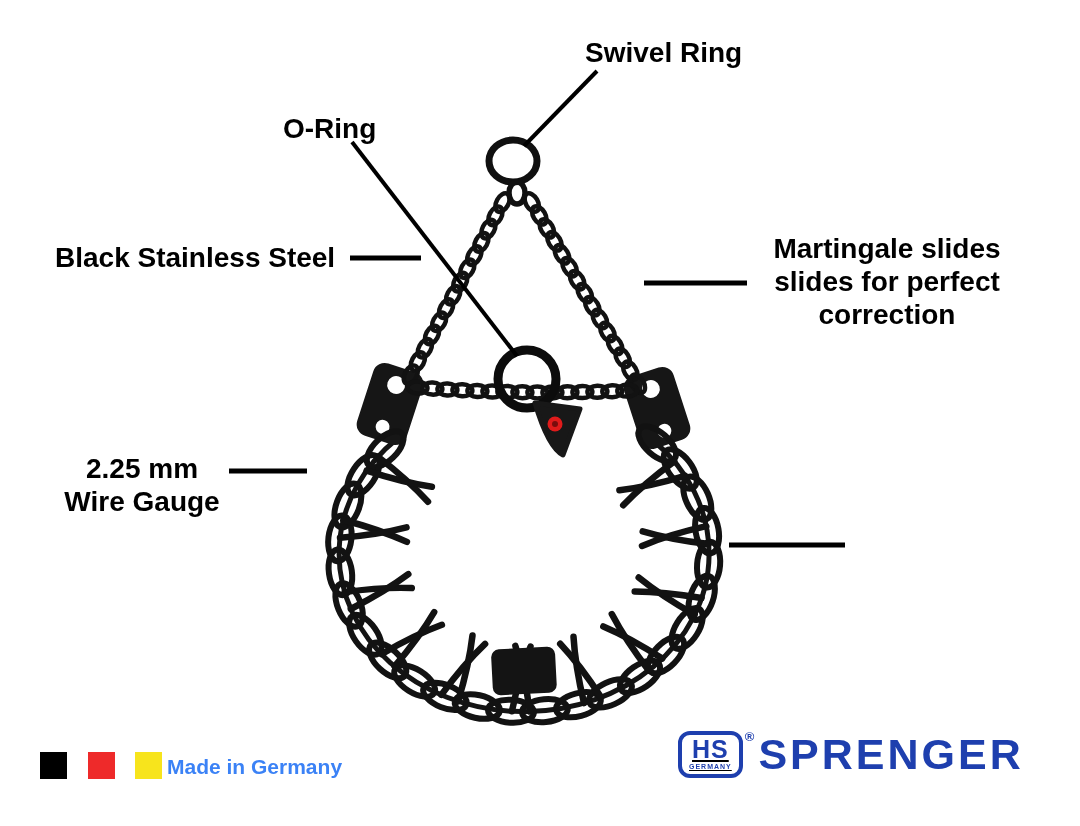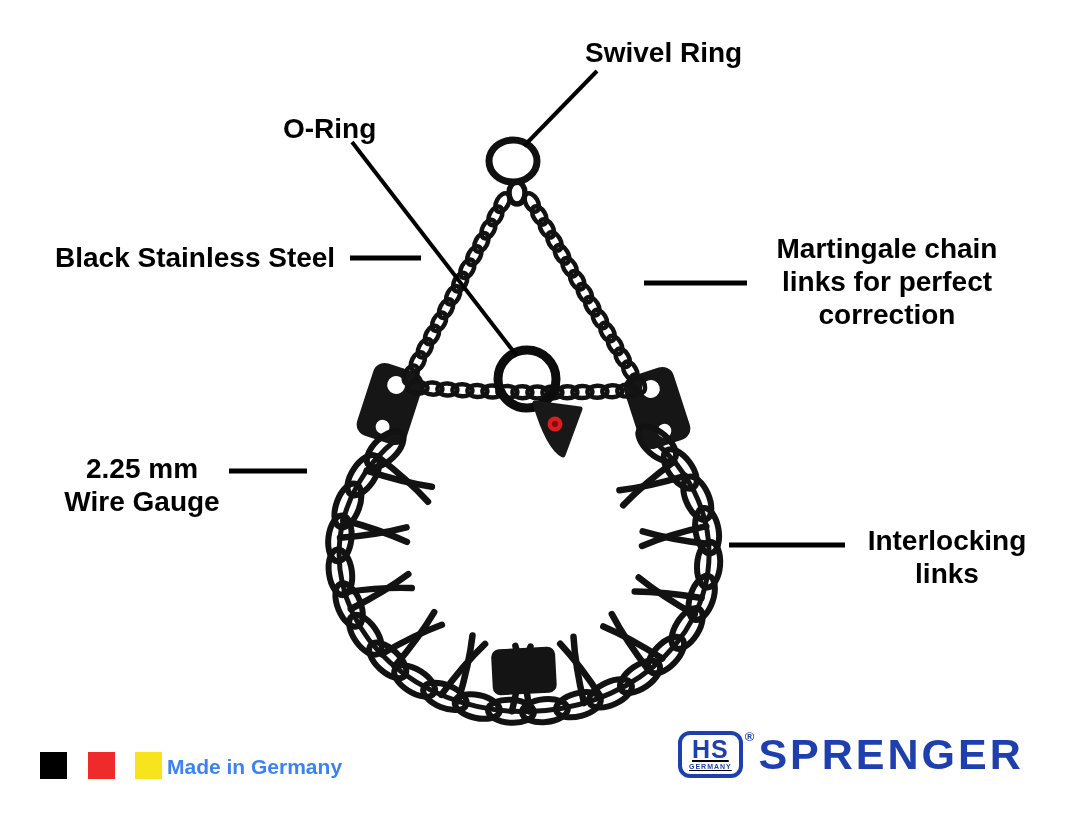--- a/index.html
+++ b/index.html
@@ -161,23 +161,22 @@
     <line x1="352" y1="142" x2="517" y2="356" stroke="#000" stroke-width="4"></line>
     <line x1="350" y1="258" x2="421" y2="258" stroke="#000" stroke-width="5"></line>
     <line x1="644" y1="283" x2="747" y2="283" stroke="#000" stroke-width="5"></line>
     <line x1="229" y1="471" x2="307" y2="471" stroke="#000" stroke-width="5"></line>
     <line x1="729" y1="545" x2="845" y2="545" stroke="#000" stroke-width="5"></line>
   </svg>
 
   <div class="label nowrap" id="lbl-swivel">Swivel Ring</div>
   <div class="label nowrap" id="lbl-oring">O-Ring</div>
   <div class="label nowrap" id="lbl-black">Black Stainless Steel</div>
-  <div class="label center" id="lbl-martingale">Martingale chain links for perfect correction</div>
+  <div class="label center" id="lbl-martingale">Martingale slides slides for perfect correction</div>
   <div class="label center" id="lbl-wire">2.25 mm Wire Gauge</div>
-  <div class="label center" id="lbl-inter">Interlocking links</div>
 
   <div class="flag-square" id="flag-black" style="background-color: rgb(0, 0, 0);"></div>
   <div class="flag-square" id="flag-red" style="background-color: rgb(238, 42, 42);"></div>
   <div class="flag-square" id="flag-yellow" style="background-color: rgb(247, 228, 28);"></div>
   <div id="made-in">Made in Germany</div>
 
   <div class="brand">
     <div class="hs-box" style="border-color: rgb(30, 63, 174);">
       <span class="hs" style="color: rgb(30, 63, 174);">HS</span>
       <span class="germany" style="color: rgb(30, 63, 174);">GERMANY</span>

